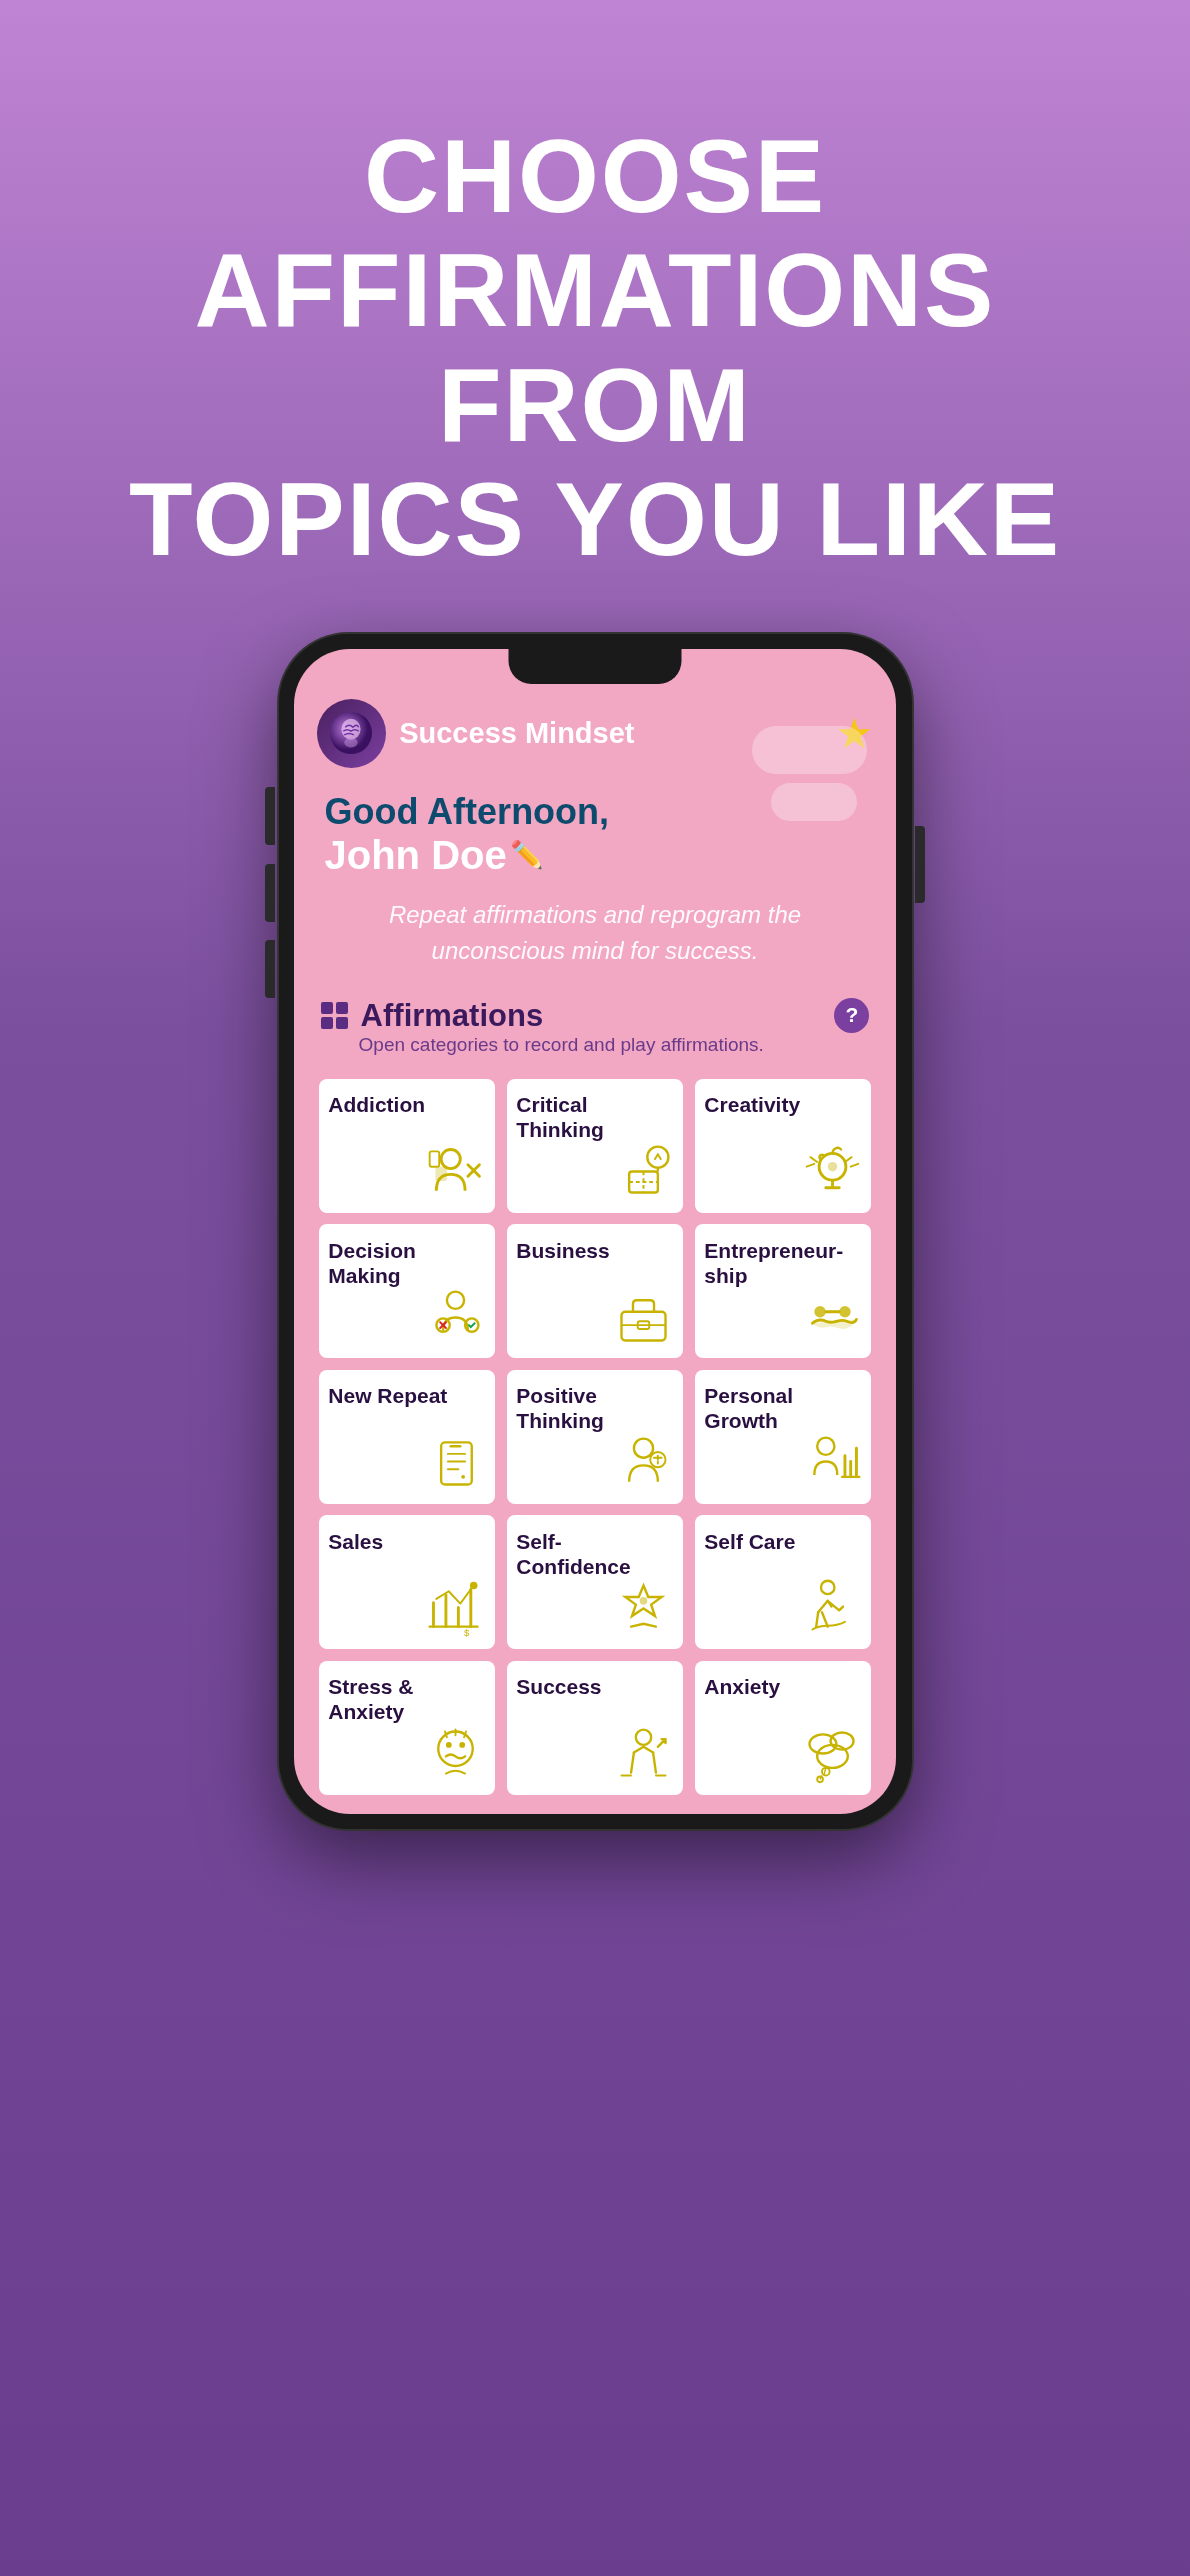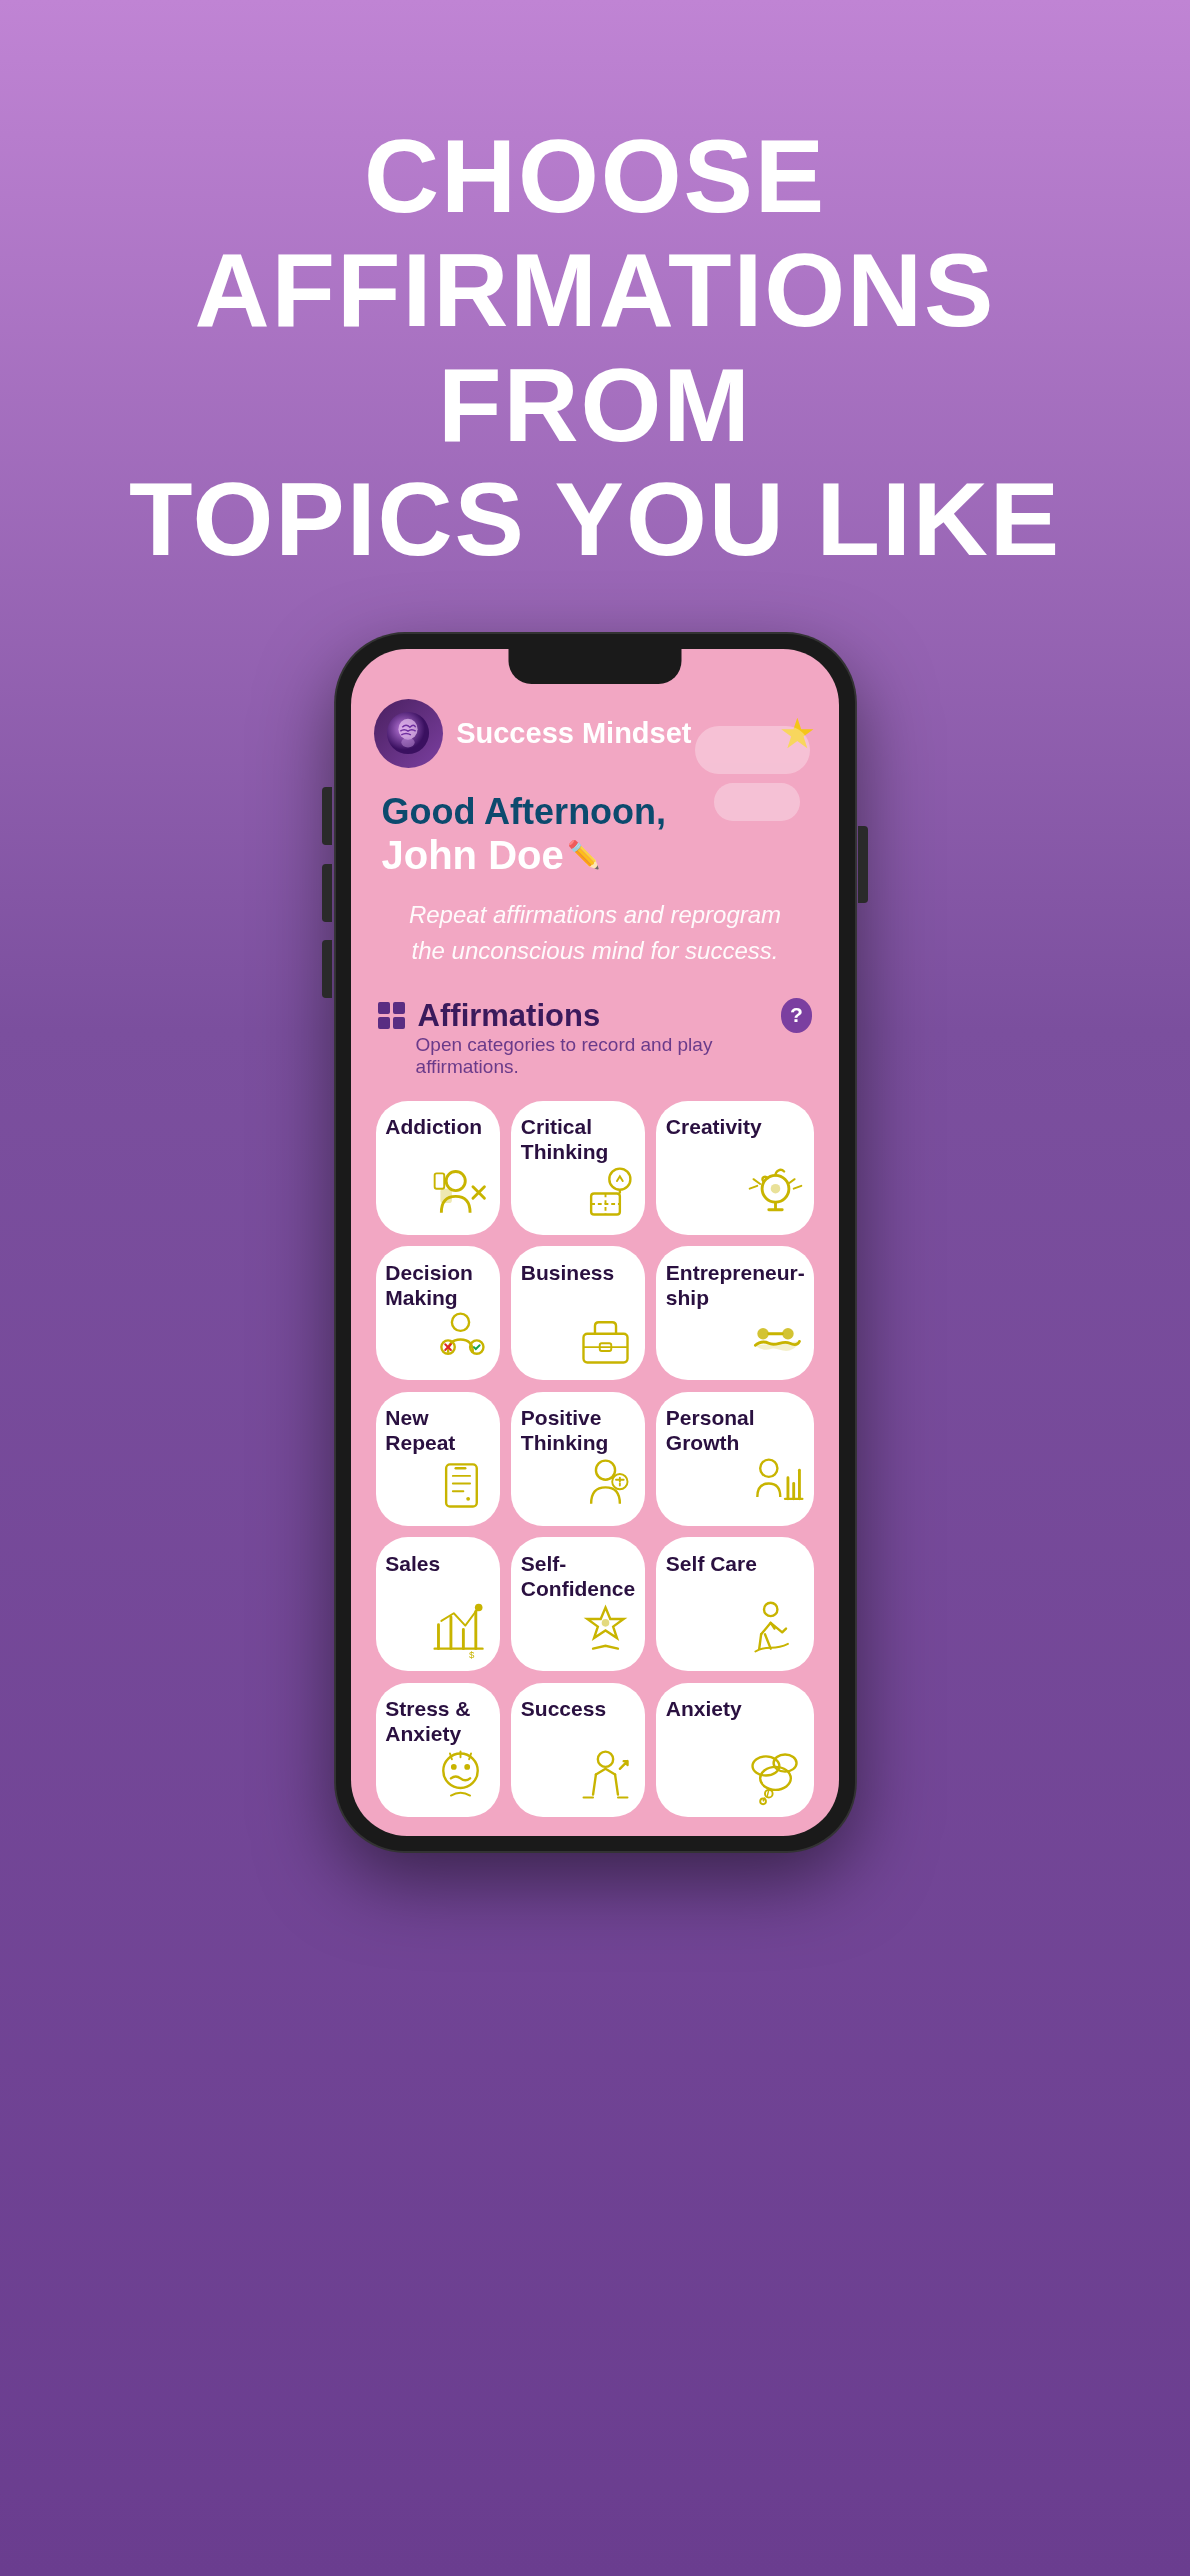--- a/index.html
+++ b/index.html
@@ -24,21 +24,21 @@
       text-transform: uppercase;
     }
 
     .phone-wrapper {
       display: flex;
       justify-content: center;
       padding: 19px 58px 0;
     }
 
     .phone-frame {
-      width: 519px;
+      width: 633px;
       background: #1a1a1a;
       border-radius: 69px;
       padding: 15.3px;
       box-shadow: 0 0 0 1.9px #333, 0 29px 77px rgba(0,0,0,0.5);
       position: relative;
     }
 
     
     .phone-frame::before {
       content: '';
@@ -241,21 +241,21 @@
     
     .category-grid {
       display: grid;
       grid-template-columns: repeat(3, 1fr);
       gap: 11.5px;
       padding: 0 1.9px;
     }
 
     .category-card {
       background: white;
-      border-radius: 32px;
+      border-radius: 8px;
       padding: 13.4px 9.6px 9.6px;
       display: flex;
       flex-direction: column;
       align-items: flex-start;
       min-height: 134px;
       position: relative;
       cursor: pointer;
     }
 
     .category-name {

